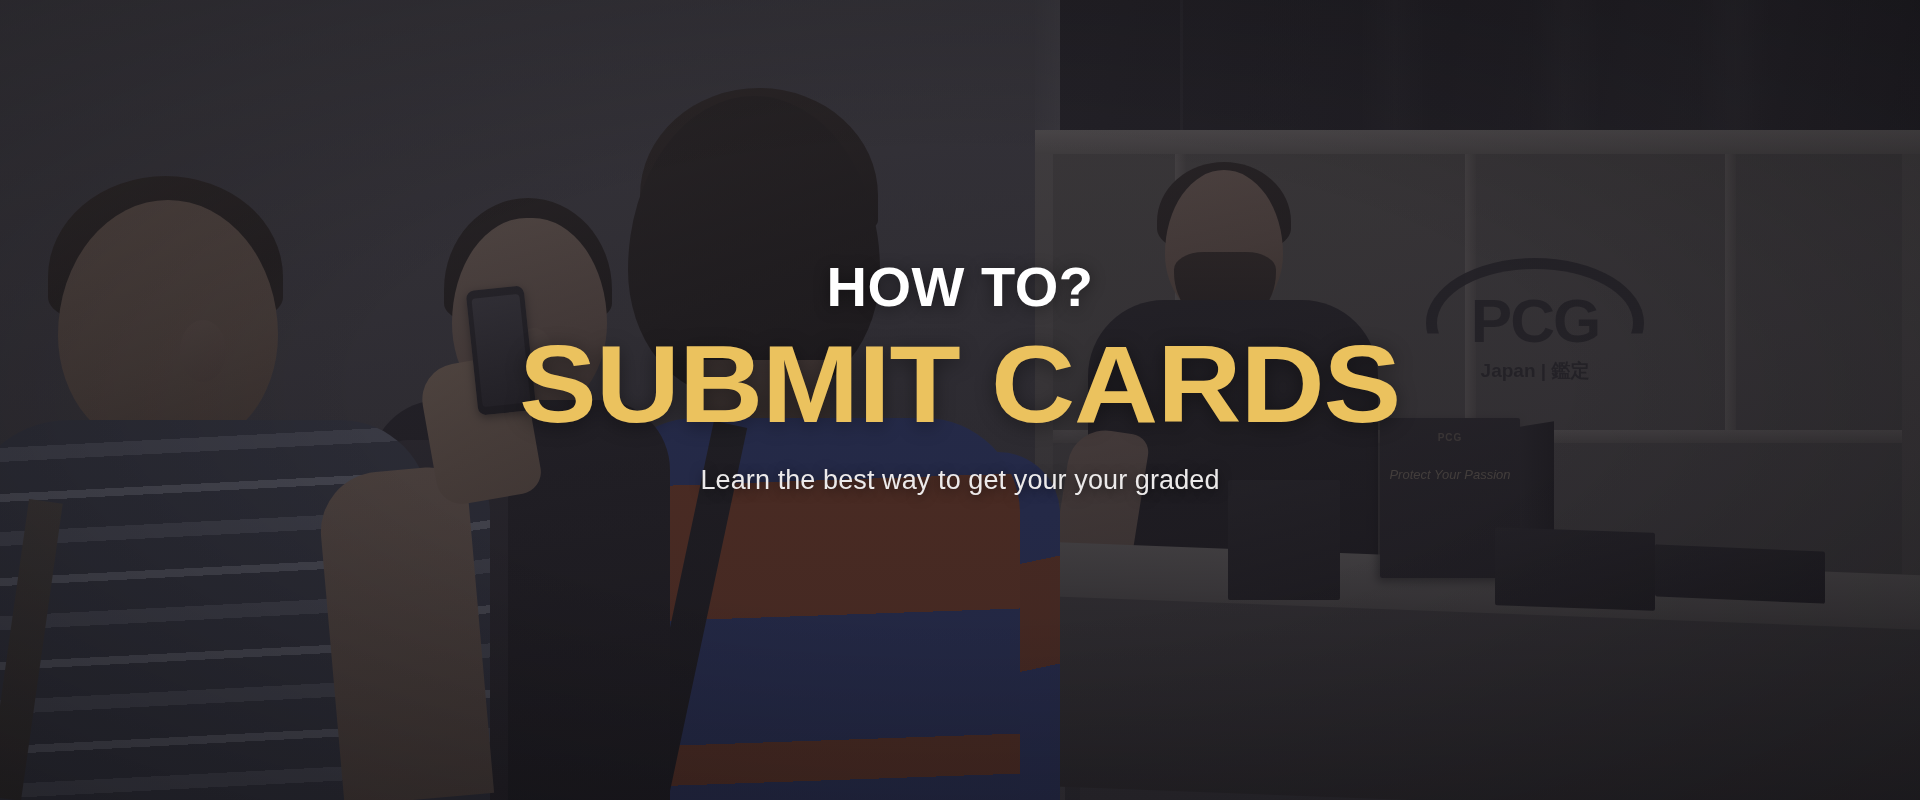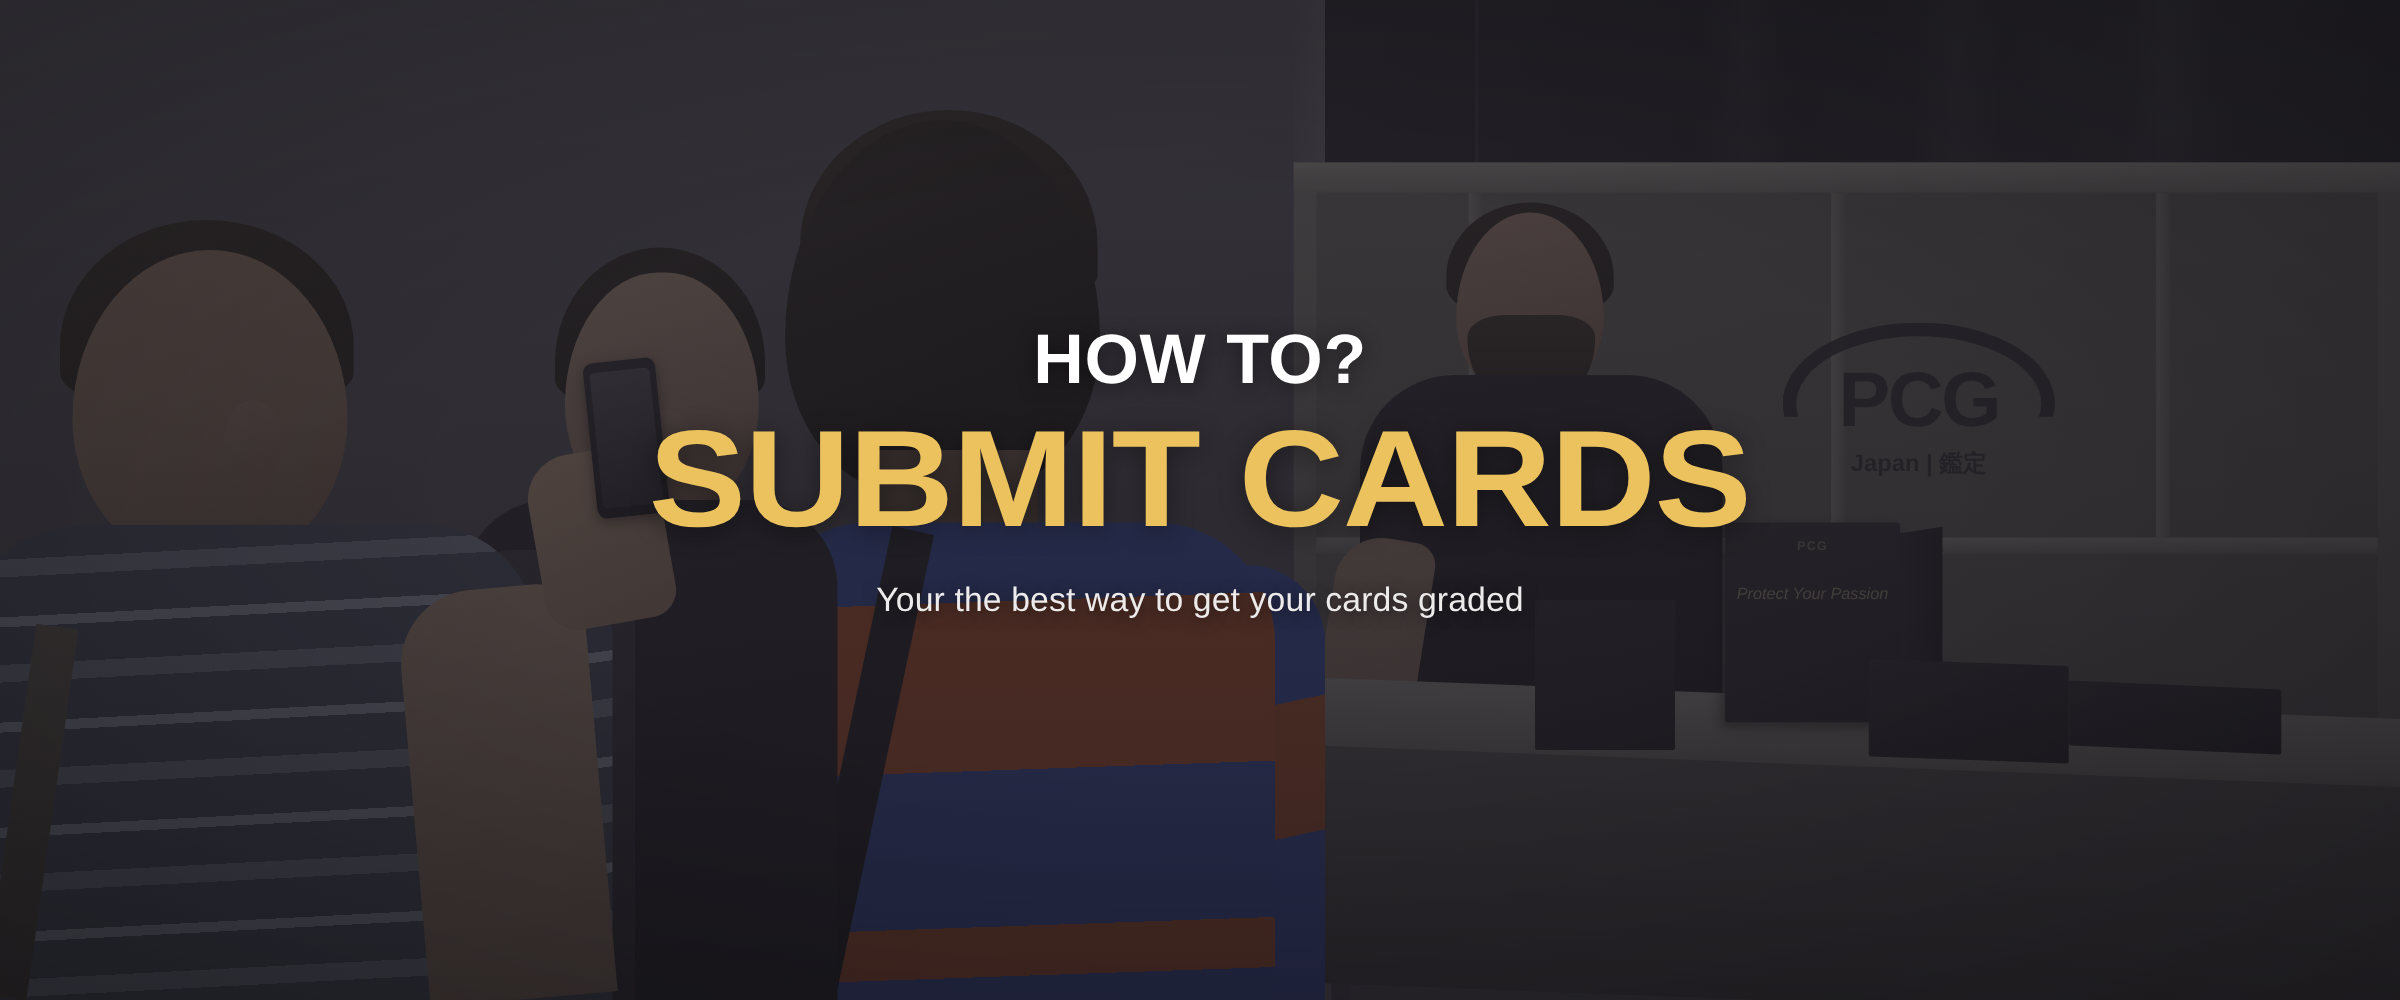--- a/index.html
+++ b/index.html
@@ -412,16 +412,16 @@
     <div class="phone"></div>
 
   </div>
 
   <div class="overlay"></div>
   <div class="vignette"></div>
 
   <div class="content">
     <div class="eyebrow">HOW TO?</div>
     <div class="headline">SUBMIT CARDS</div>
-    <div class="subhead">Your the best way to get your cards graded</div>
+    <div class="subhead">Learn the best way to get your your graded</div>
   </div>
 
 </div>
 
 </body></html>

